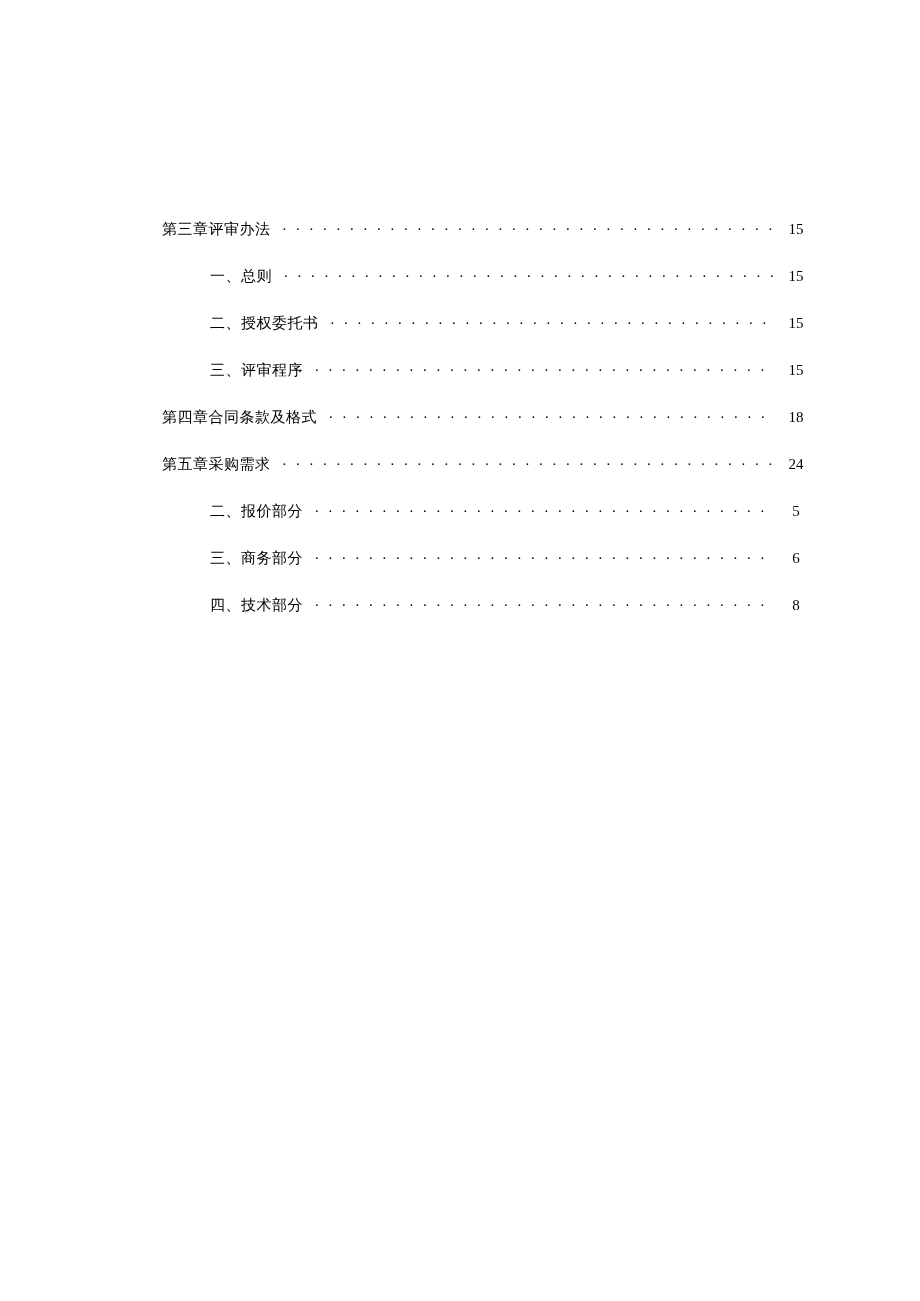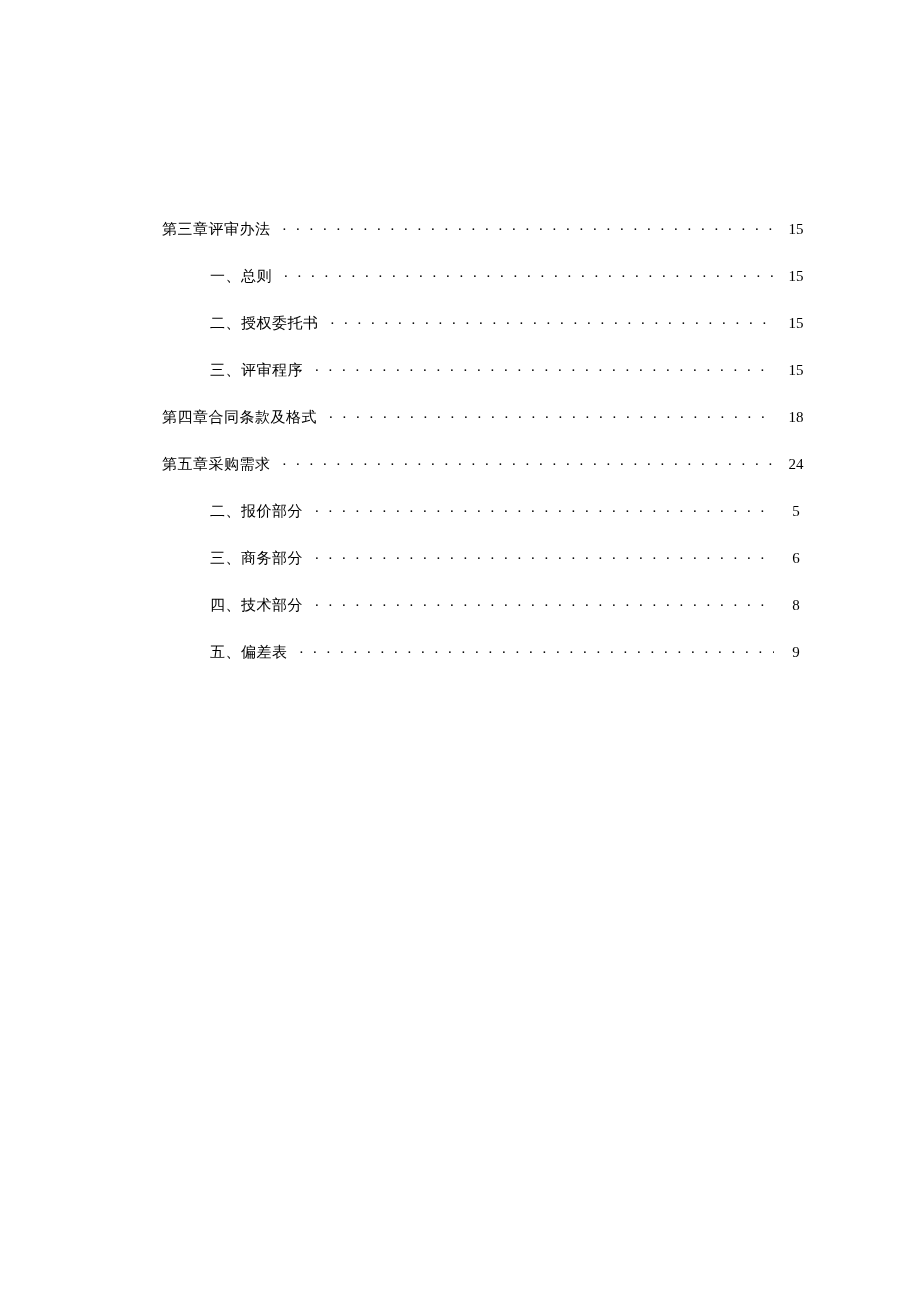--- a/index.html
+++ b/index.html
@@ -97,18 +97,13 @@
   <div class="toc-line indent">
     <span class="toc-label">三、商务部分</span>
     <span class="toc-dots"></span>
     <span class="toc-page">6</span>
   </div>
   <div class="toc-line indent">
     <span class="toc-label">四、技术部分</span>
     <span class="toc-dots"></span>
     <span class="toc-page">8</span>
   </div>
-  <div class="toc-line indent">
-    <span class="toc-label">五、偏差表</span>
-    <span class="toc-dots"></span>
-    <span class="toc-page">9</span>
-  </div>
 </div>
 
 </body></html>

